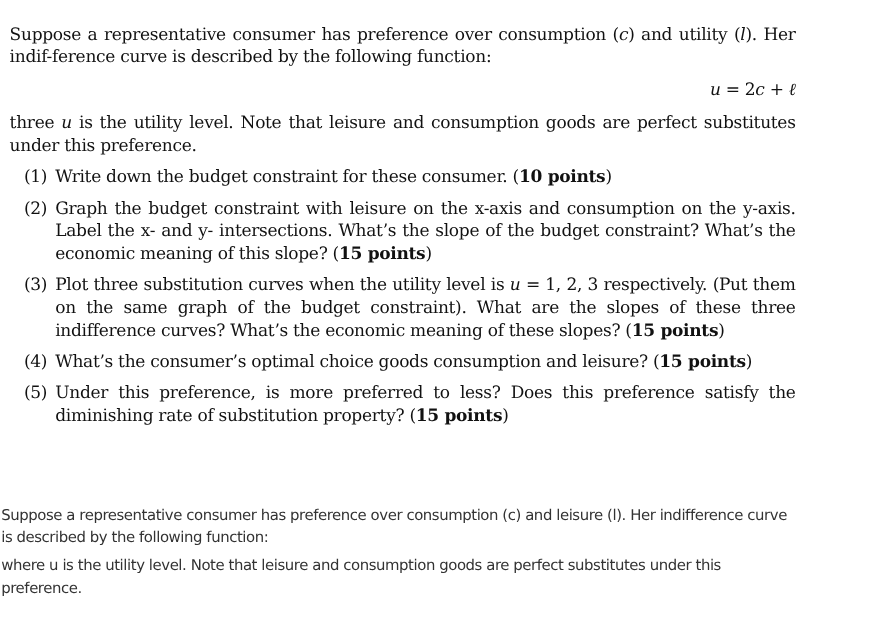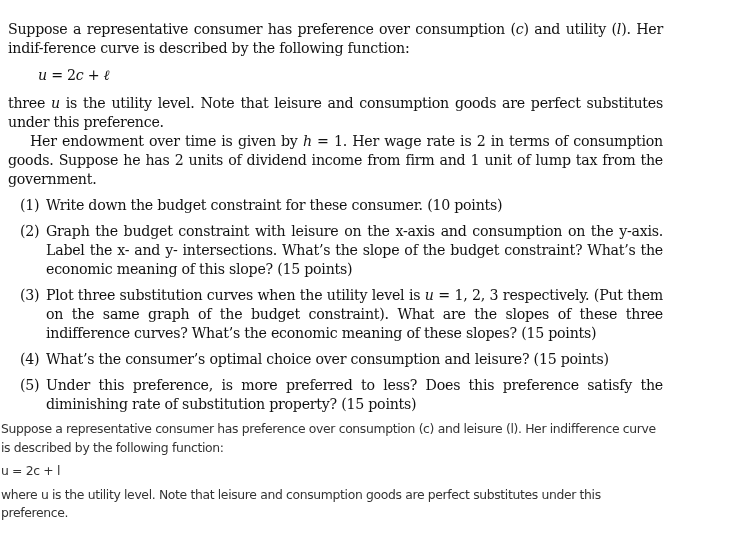--- a/index.html
+++ b/index.html
@@ -24,21 +24,21 @@
       line-height: 19px;
       letter-spacing: -0.25px;
       color: #111;
     }
     .latex p {
       margin: 0;
       text-align: justify;
     }
     .p1 { }
     .eq {
-      text-align: left;
+      text-align: right;
       margin: 8px 0 9px 0;
       font-style: italic;
       padding-left: 30px;
     }
     .eq .num { font-style: normal; }
     .p2 { margin-top: 0; }
     .p3 { text-indent: 22px; margin-top: 0; }
     .qlist {
       margin-top: 7px;
     }
@@ -46,21 +46,21 @@
       position: relative;
       padding-left: 38px;
       margin-bottom: 7px;
       text-align: justify;
     }
     .q .qnum {
       position: absolute;
       left: 12px;
       top: 0;
     }
-    .q b { font-weight: normal; }
+    .q b { font-weight: bold; }
     .plain {
       position: absolute;
       left: 1px;
       top: 420px;
       width: 660px;
       font-family: "DejaVu Sans", "Liberation Sans", sans-serif;
       font-size: 12.4px;
       line-height: 18.5px;
       color: #333;
       letter-spacing: -0.35px;
@@ -71,38 +71,36 @@
 </head>
 <body>
 
 <div class="latex">
   <p class="p1"><span>Suppose a representative consumer has preference over consumption (</span><i class="var">c</i><span>) and utility (</span><i class="var">l</i><span>). Her indif-ference curve is described by the following function:</span></p>
 
   <div class="eq"><span>u</span><span class="num"> = </span><span class="num">2</span><span>c</span><span class="num"> + </span><span>ℓ</span></div>
 
   <p class="p2"><span>three </span><i class="var">u</i><span> is the utility level. Note that leisure and consumption goods are perfect substitutes under this preference.</span></p>
 
-  <p class="p3"><span>Her endowment over time is given by </span><i class="var">h</i><span> = 1. Her wage rate is 2 in terms of consumption goods. Suppose he has 2 units of dividend income from firm and 1 unit of lump tax from the government.</span></p>
 
   <div class="qlist">
     <div class="q">
       <span class="qnum">(1)</span><span>Write down the budget constraint for these consumer. (</span><b>10 points</b><span>)</span>
     </div>
     <div class="q">
       <span class="qnum">(2)</span><span>Graph the budget constraint with leisure on the x-axis and consumption on the y-axis. Label the x- and y- intersections. What’s the slope of the budget constraint? What’s the economic meaning of this slope? (</span><b>15 points</b><span>)</span>
     </div>
     <div class="q">
       <span class="qnum">(3)</span><span>Plot three substitution curves when the utility level is </span><i class="var">u</i><span> = 1, 2, 3 respectively. (Put them on the same graph of the budget constraint). What are the slopes of these three indifference curves? What’s the economic meaning of these slopes? (</span><b>15 points</b><span>)</span>
     </div>
     <div class="q">
-      <span class="qnum">(4)</span><span>What’s the consumer’s optimal choice over consumption and leisure? (</span><b>15 points</b><span>)</span>
+      <span class="qnum">(4)</span><span>What’s the consumer’s optimal choice goods consumption and leisure? (</span><b>15 points</b><span>)</span>
     </div>
     <div class="q">
       <span class="qnum">(5)</span><span>Under this preference, is more preferred to less? Does this preference satisfy the diminishing rate of substitution property? (</span><b>15 points</b><span>)</span>
     </div>
   </div>
 </div>
 
 <div class="plain">
   <p>Suppose a representative consumer has preference over consumption (c) and leisure (l). Her indifference curve is described by the following function:</p>
-  <p>u = 2c + l</p>
   <p>where u is the utility level. Note that leisure and consumption goods are perfect substitutes under this preference.</p>
 </div>
 
 </body></html>

